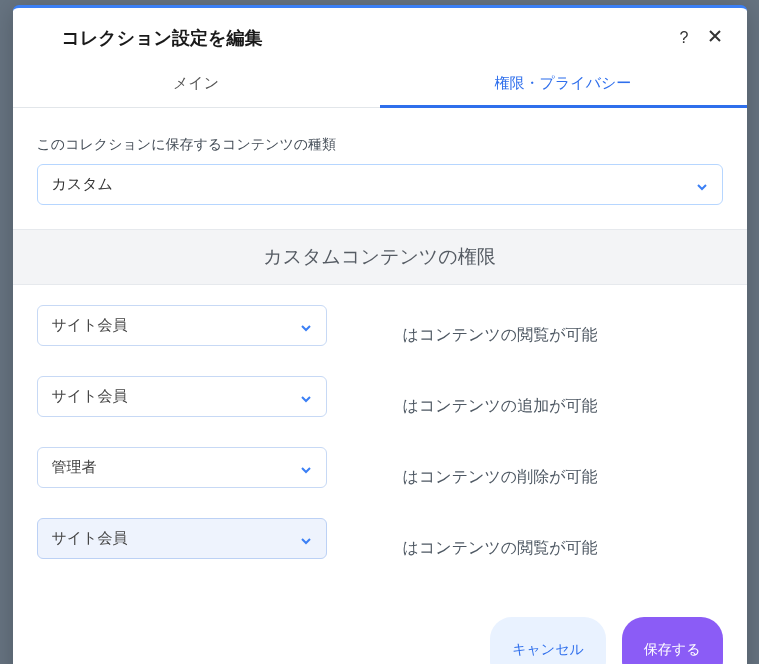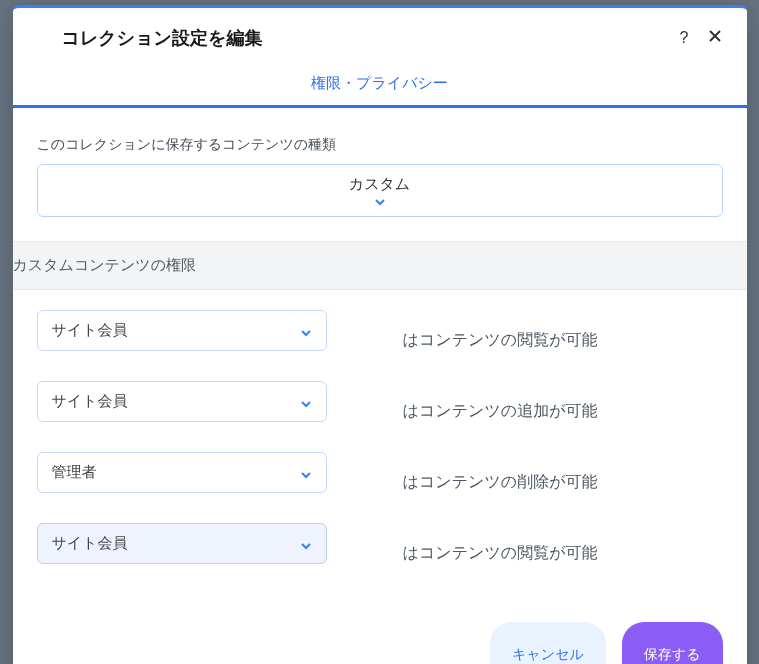--- a/index.html
+++ b/index.html
@@ -82,37 +82,36 @@
       border: 1px solid #b6d6ff;
       border-radius: 6px;
       padding: 10px 14px;
       font-size: 15px;
       color: #333;
       cursor: pointer;
       background: #fff;
     }
     .select-box.main {
       border-color: #b6d6ff;
-      flex-direction: column;
     }
     .chevron {
       width: 12px;
       height: 12px;
     }
     .chevron svg { width: 100%; height: 100%; stroke: #3b7ff5; stroke-width: 2; fill: none; }
     .section-title-bar {
       margin-top: 24px;
       margin-left: -24px;
       margin-right: -24px;
       padding: 14px 0;
-      text-align: left;
+      text-align: center;
       background: #f3f4f6;
       border-top: 1px solid #e6e9ed;
       border-bottom: 1px solid #e6e9ed;
-      font-size: 15px;
+      font-size: 19px;
       color: #555b63;
     }
     .permission-list {
       padding: 20px 0 10px 0;
     }
     .perm-row {
       display: flex;
       align-items: flex-end;
       margin-bottom: 30px;
       gap: 32px;
@@ -172,20 +171,21 @@
       <span class="help-icon">?</span>
       <span class="close-icon">
         <svg viewBox="0 0 16 16">
             <path d="M3 3 L13 13 M13 3 L3 13"></path>
           </svg>
       </span>
     </div>
   </div>
 
   <div class="tabs">
+    <div class="tab">メイン</div>
     <div class="tab active">権限・プライバシー</div>
   </div>
 
   <div class="content">
     <div class="field-label">このコレクションに保存するコンテンツの種類</div>
     <div class="select-box main">
       <span>カスタム</span>
       <span class="chevron">
         <svg viewBox="0 0 12 12">
             <path d="M2 4 L6 8 L10 4"></path>

